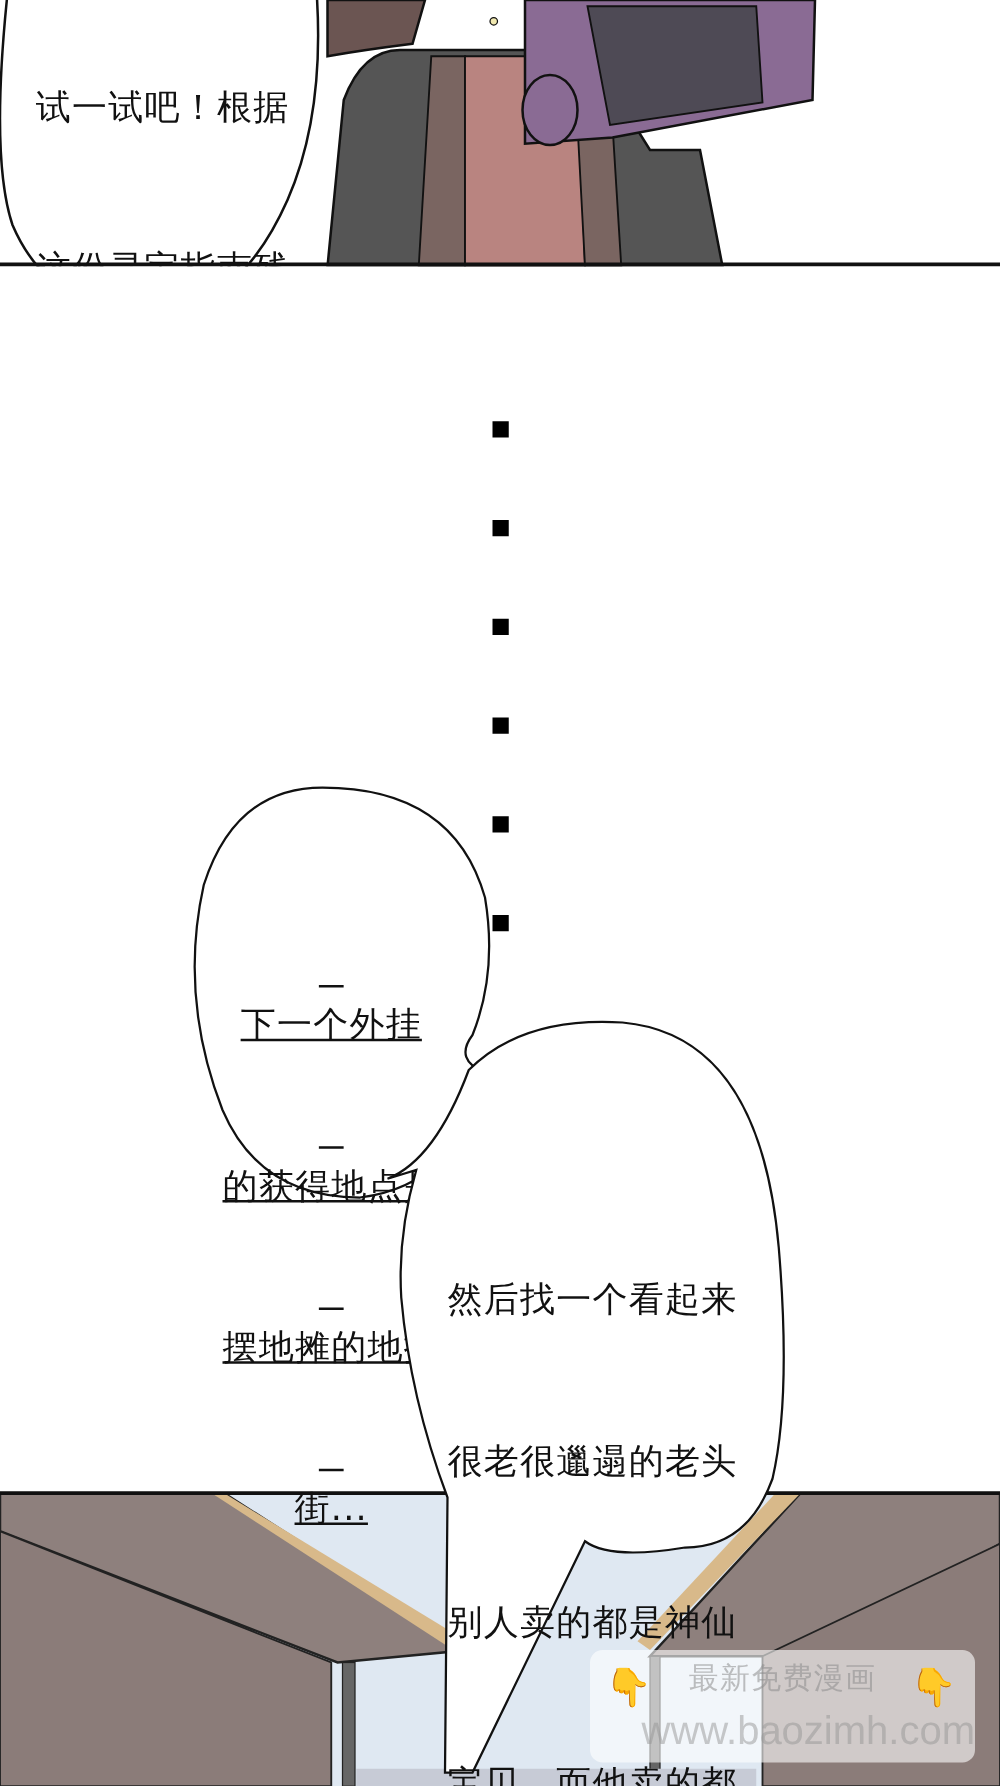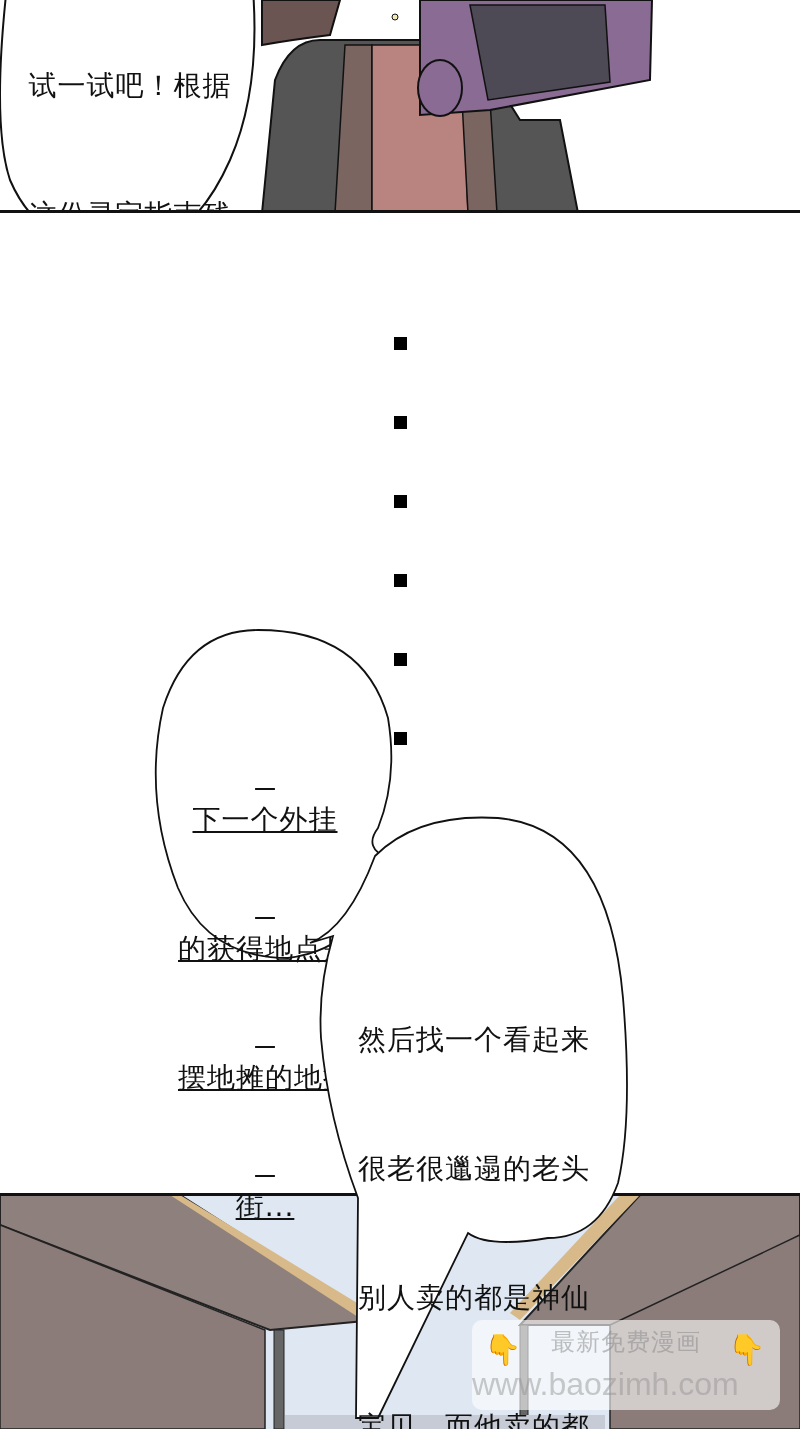--- a/index.html
+++ b/index.html
@@ -7,21 +7,21 @@
          font-family:"DejaVu Sans", "Liberation Sans", sans-serif; }
   .panel { position:absolute; left:0; width:800px; overflow:hidden; }
   .panel-top { top:0; height:213px; background:#fff; }
   .border-line { position:absolute; left:0; width:800px; height:3px; background:#111; }
   .bubble-svg { position:absolute; overflow:visible; }
   .bubble-text { position:absolute; text-align:center; color:#111; line-height:43px; font-size:28px; letter-spacing:1px; white-space:pre; }
   .dot { position:absolute; left:394px; width:13px; height:13px; background:#000; }
   .panel-bottom { top:1195px; height:234px; background:#d9e3ee; }
   .watermark { position:absolute; left:472px; top:1320px; width:308px; height:90px; border-radius:10px; background:rgba(255,255,255,0.6); }
   .wm-title { position:absolute; left:0; top:6px; width:100%; text-align:center; font-size:24px; color:rgba(140,140,140,0.55); letter-spacing:1px; }
-  .wm-url { position:absolute; left:0; top:46px; width:100%; text-align:left; font-size:32px; color:rgba(150,150,150,0.5); font-family:"Liberation Sans", sans-serif; }
+  .wm-url { position:absolute; left:0; top:46px; width:100%; text-align:right; font-size:32px; color:rgba(150,150,150,0.5); font-family:"Liberation Sans", sans-serif; }
   .hand { position:absolute; top:12px; font-size:30px; color:#f2b430; }
 </style>
 </head>
 <body>
 
 <div class="panel panel-top">
   <svg width="800" height="213" style="position:absolute;left:0;top:0">
     <path d="M262 213 L275 80 Q290 40 320 40 L470 40 L520 120 L560 120 L578 213 Z" fill="#555" stroke="#111" stroke-width="2"></path>
     <path d="M345 45 L335 213 L372 213 L372 45 Z" fill="#7a6561" stroke="#111" stroke-width="1.5"></path>
     <path d="M372 45 L372 213 L468 213 L462 45 Z" fill="#b98480" stroke="#111" stroke-width="1.5"></path>

